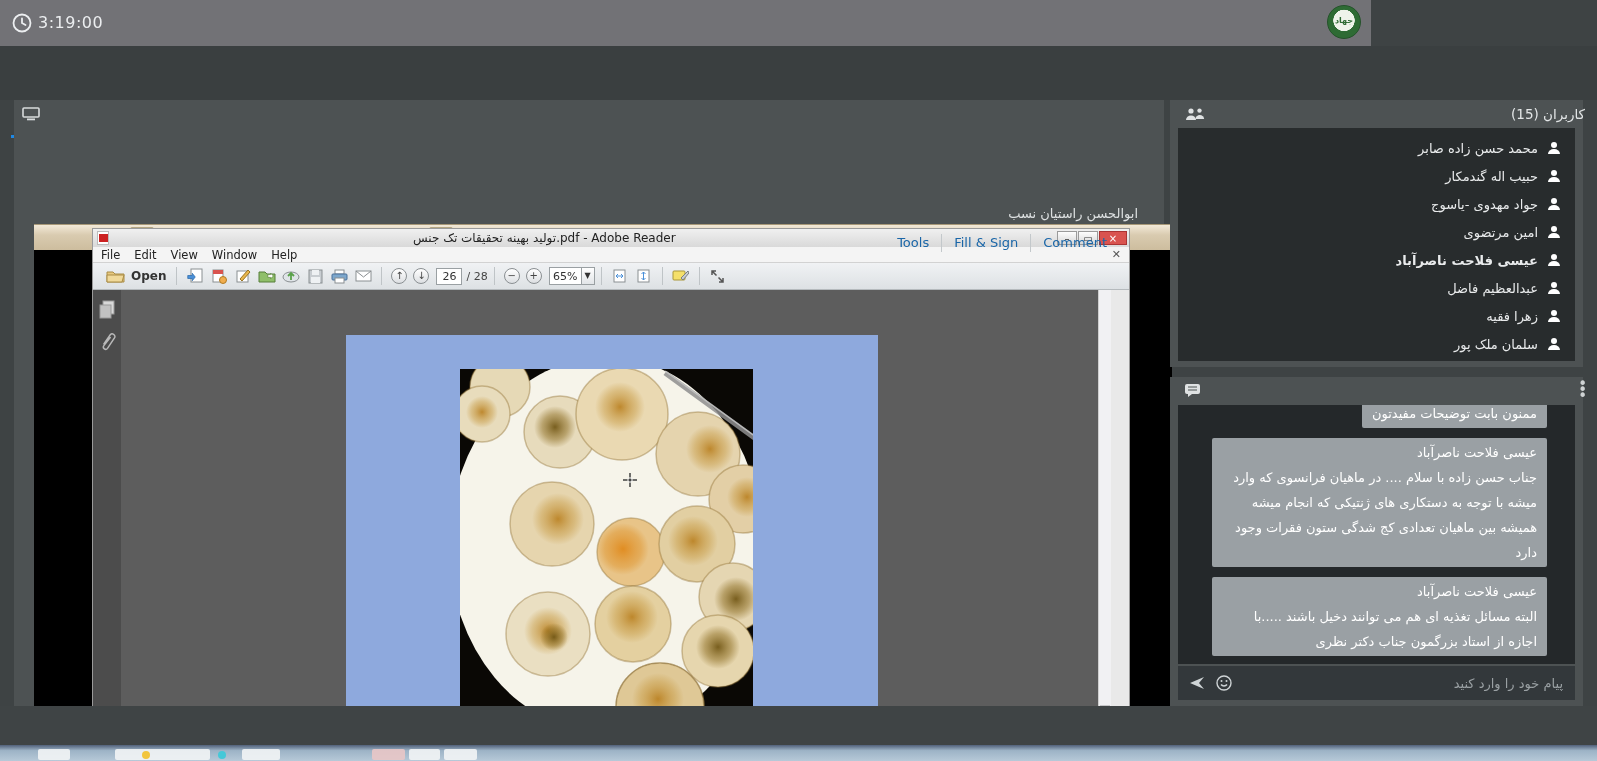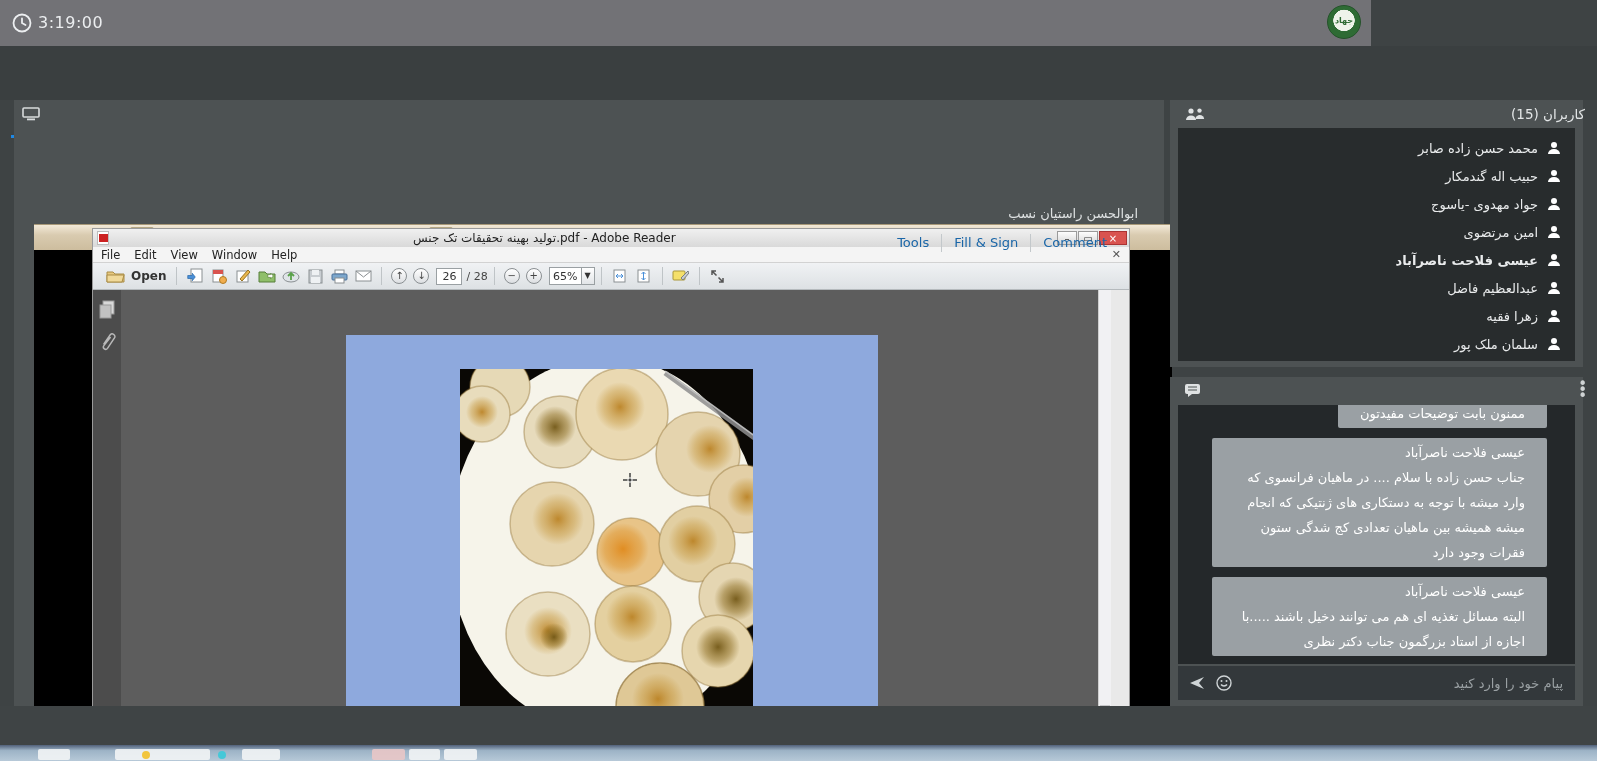--- a/index.html
+++ b/index.html
@@ -96,21 +96,21 @@
   #users-title { right:12px; top:106px; color:#e3e6e7; font-size:13.5px; direction:rtl; }
   #users-list { left:1178px; top:128px; width:397px; height:233px; background:#282c2d; padding-top:6px; }
   .u-row { height:28px; display:flex; direction:rtl; align-items:center; gap:9px; padding-right:14px;
      color:#e9ebec; font-size:13px; cursor:pointer; }
   .u-row.bold { font-weight:bold; }
 
   #chat-pod { left:1170px; top:377px; width:413px; height:329px; }
   #chat-dots { right:10px; top:381px; color:#cfd3d4; font-size:15px; letter-spacing:0; cursor:pointer; line-height:6px; }
   #chat-msgs { left:1178px; top:405px; width:397px; height:259px; background:#24282a; overflow:hidden;
      display:flex; flex-direction:column; align-items:flex-end; gap:10px; padding:0 28px 0 10px; }
-  .bubble { background:#9aa0a4; color:#fff; font-size:13px; line-height:25px; padding:2px 22px;
+  .bubble { background:#9aa0a4; color:#fff; font-size:13px; line-height:25px; padding:2px 10px;
      border-radius:2px; direction:rtl; text-align:right; max-width:335px; }
   .bubble .sender { display:block; }
   #chat-input-row { left:1178px; top:666px; width:397px; height:34px; background:#33383b;
      display:flex; align-items:center; }
   #chat-input { flex:1; background:transparent; border:none; outline:none; direction:rtl; text-align:right;
      color:#dfe3e4; font-size:13px; padding:0 12px; font-family:"DejaVu Sans",sans-serif; }
   #chat-input::placeholder { color:#9aa0a3; }
   #send-ic, #emoji-ic { margin-left:10px; cursor:pointer; }
 
   

